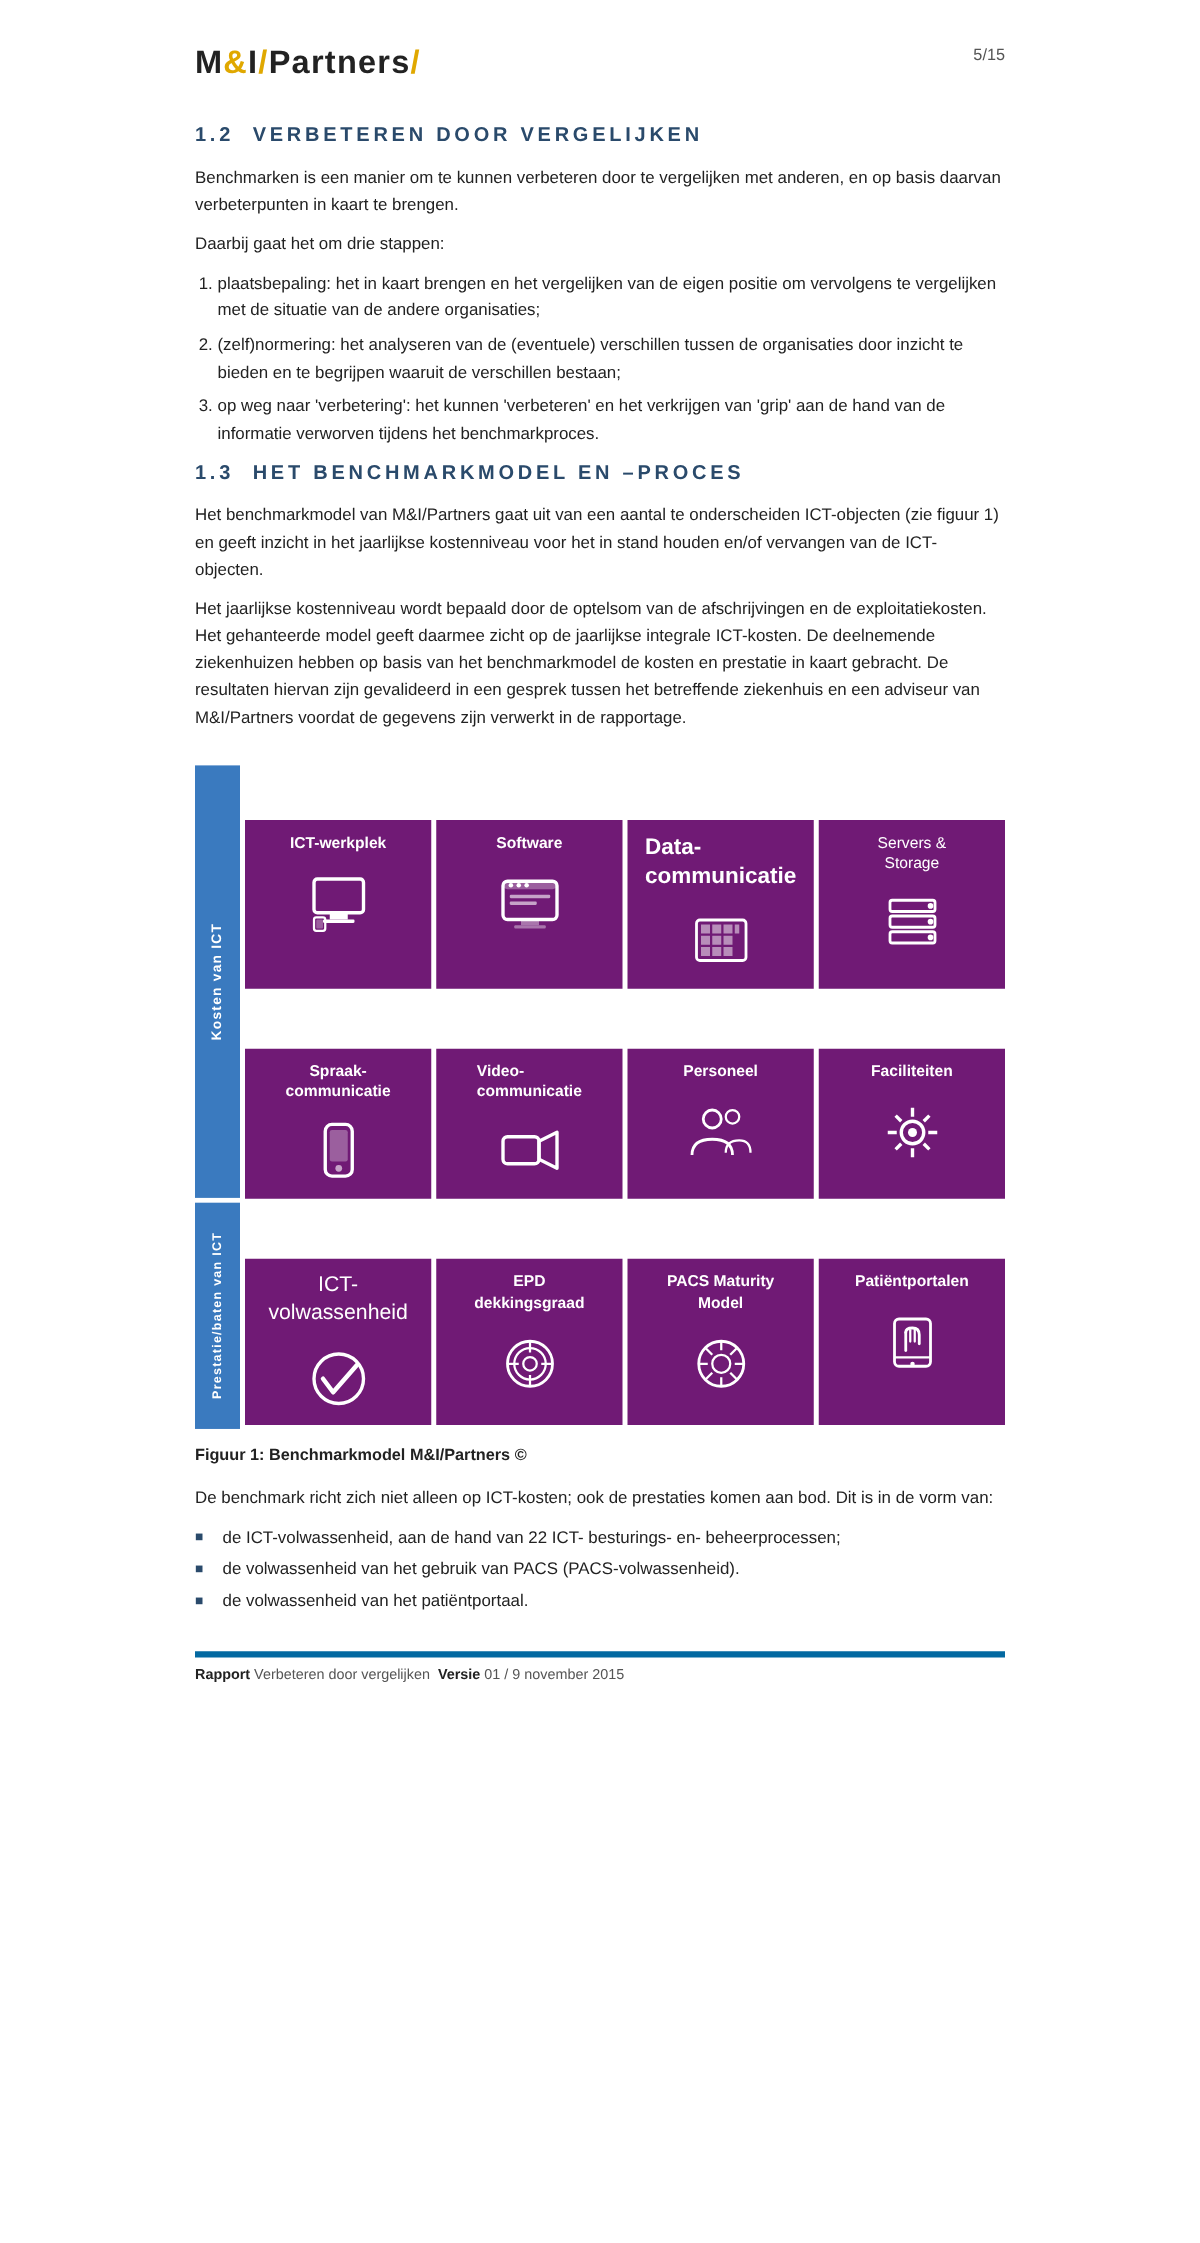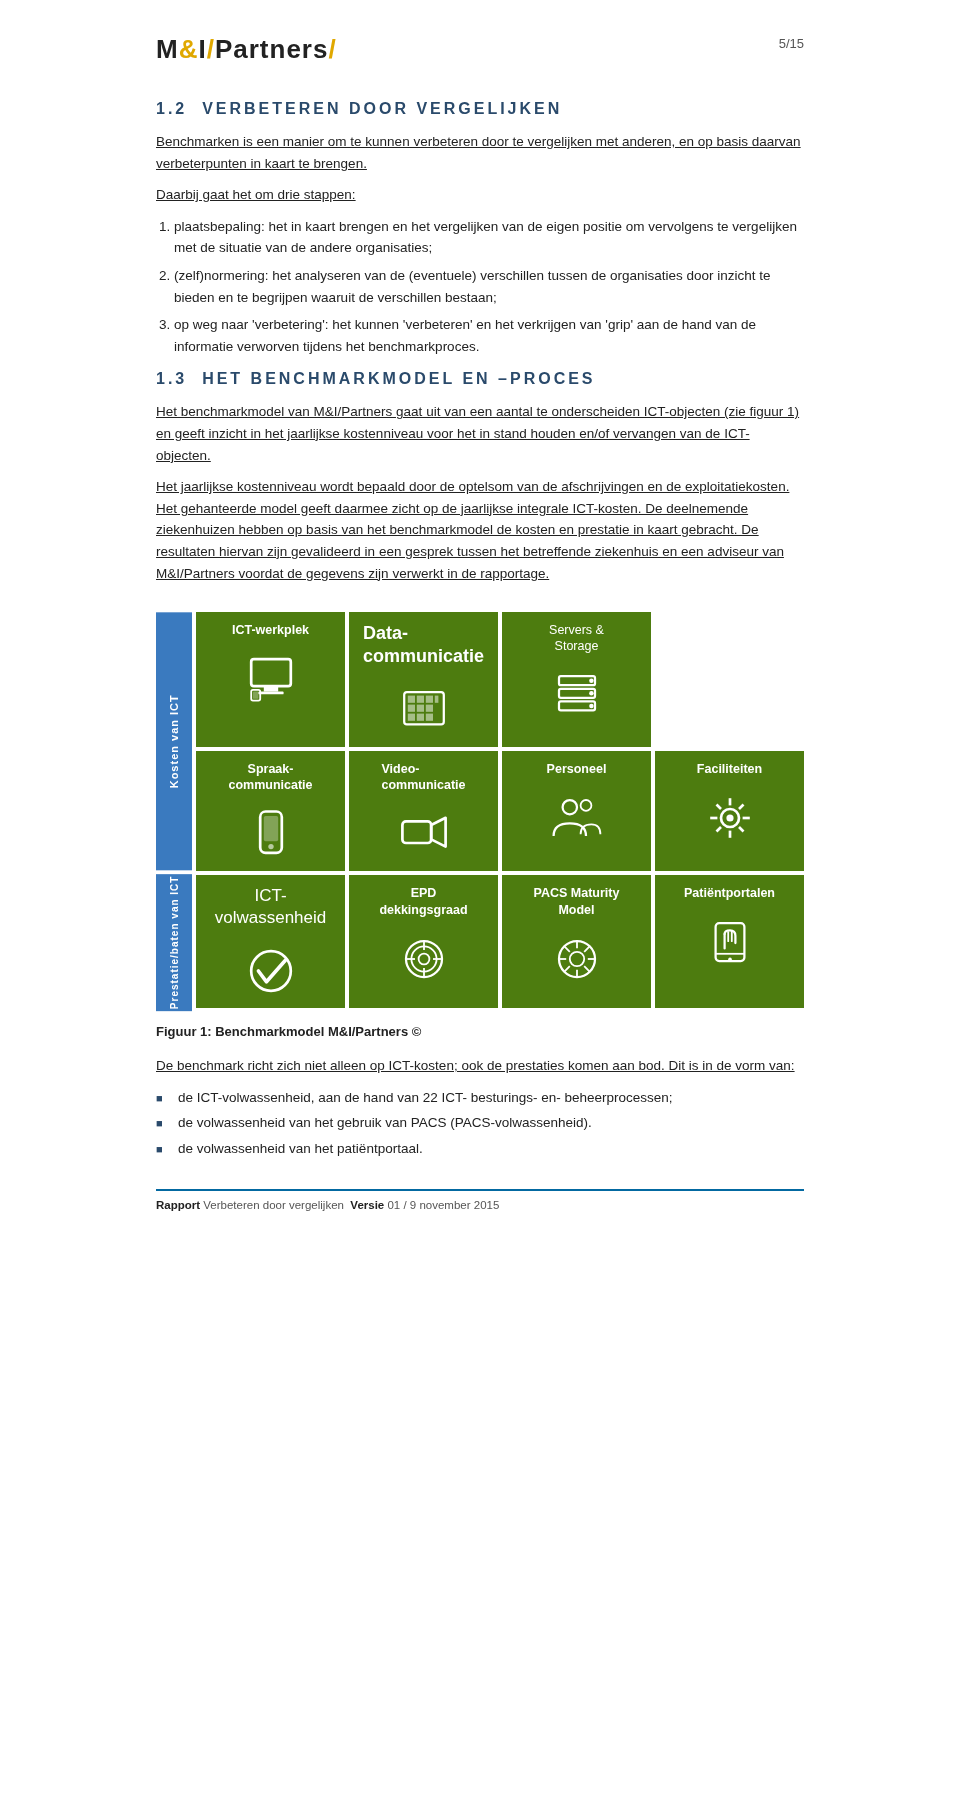--- a/index.html
+++ b/index.html
@@ -35,21 +35,20 @@
     .page-number {
       font-size: 13px;
       color: #555;
       margin-top: 4px;
     }
     .body-text {
       font-size: 13.5px;
       color: #222;
       margin-bottom: 10px;
       line-height: 1.6;
-      text-decoration: underline;
     }
     .numbered-list {
       margin-left: 18px;
       margin-bottom: 10px;
     }
     .numbered-list li {
       margin-bottom: 6px;
       font-size: 13.5px;
       line-height: 1.6;
     }
@@ -139,40 +138,40 @@
       content: "■";
       position: absolute;
       left: 0;
       color: #2a4a6b;
       font-size: 11px;
       top: 3px;
     }
 
     
     .footer {
-      border-top: 2px solid #0369a1;
+      border-top: 5px solid #0369a1;
       margin-top: 30px;
       padding-top: 6px;
       font-size: 11.5px;
       color: #555;
     }
     .footer strong { color: #222; }
 
     
     .main-heading {
       font-size: 16px;
       font-weight: bold;
       letter-spacing: 3px;
       color: #2a4a6b;
       text-transform: uppercase;
       margin-bottom: 10px;
     }
 
     
-    .cell-blue { background: #4d7c0f; }
+    .cell-blue { background: #701a75; margin-top: 44px; }
   </style>
 </head>
 <body>
 
 <div class="page">
 
   <div class="header">
     <div class="logo">
       M<span class="ampersand">&amp;</span>I<span class="slash">/</span>Partners<span class="slash">/</span>
     </div>
@@ -219,20 +218,34 @@
           <div class="cell-label">ICT-werkplek</div>
           <svg class="cell-svg" viewBox="0 0 60 60">
             <rect x="8" y="8" width="44" height="30" rx="3" fill="none" stroke="white" stroke-width="3"></rect>
             <rect x="22" y="38" width="16" height="6" fill="white"></rect>
             <rect x="16" y="44" width="28" height="3" rx="1" fill="white"></rect>
             <rect x="8" y="42" width="10" height="12" rx="2" fill="none" stroke="white" stroke-width="2"></rect>
             <rect x="10" y="44" width="6" height="8" rx="1" fill="white" opacity="0.3"></rect>
           </svg>
         </div>
 
+        <div class="grid-cell cell-blue">
+          <div class="cell-label">Software</div>
+          <svg class="cell-svg" viewBox="0 0 60 60">
+            <rect x="6" y="10" width="48" height="34" rx="4" fill="none" stroke="white" stroke-width="3"></rect>
+            <rect x="6" y="10" width="48" height="7" rx="4" fill="white" opacity="0.3"></rect>
+            <circle cx="13" cy="13.5" r="2" fill="white"></circle>
+            <circle cx="20" cy="13.5" r="2" fill="white"></circle>
+            <circle cx="27" cy="13.5" r="2" fill="white"></circle>
+            <rect x="12" y="22" width="36" height="3" rx="1" fill="white" opacity="0.6"></rect>
+            <rect x="12" y="28" width="24" height="3" rx="1" fill="white" opacity="0.6"></rect>
+            <rect x="22" y="44" width="16" height="5" fill="white" opacity="0.4"></rect>
+            <rect x="16" y="49" width="28" height="3" rx="1" fill="white" opacity="0.4"></rect>
+          </svg>
+        </div>
 
         <div class="grid-cell cell-blue">
           <div class="cell-label" style="font-size:18px;font-weight:bold;text-align:left;margin-bottom:8px;line-height:1.3;">Data-<br>communicatie</div>
           <svg class="cell-svg" viewBox="0 0 60 60">
             <rect x="8" y="10" width="44" height="36" rx="3" fill="none" stroke="white" stroke-width="2.5"></rect>
             <rect x="12" y="14" width="8" height="8" fill="white" opacity="0.5"></rect>
             <rect x="22" y="14" width="8" height="8" fill="white" opacity="0.5"></rect>
             <rect x="32" y="14" width="8" height="8" fill="white" opacity="0.5"></rect>
             <rect x="42" y="14" width="4" height="8" fill="white" opacity="0.5"></rect>
             <rect x="12" y="24" width="8" height="8" fill="white" opacity="0.5"></rect>

